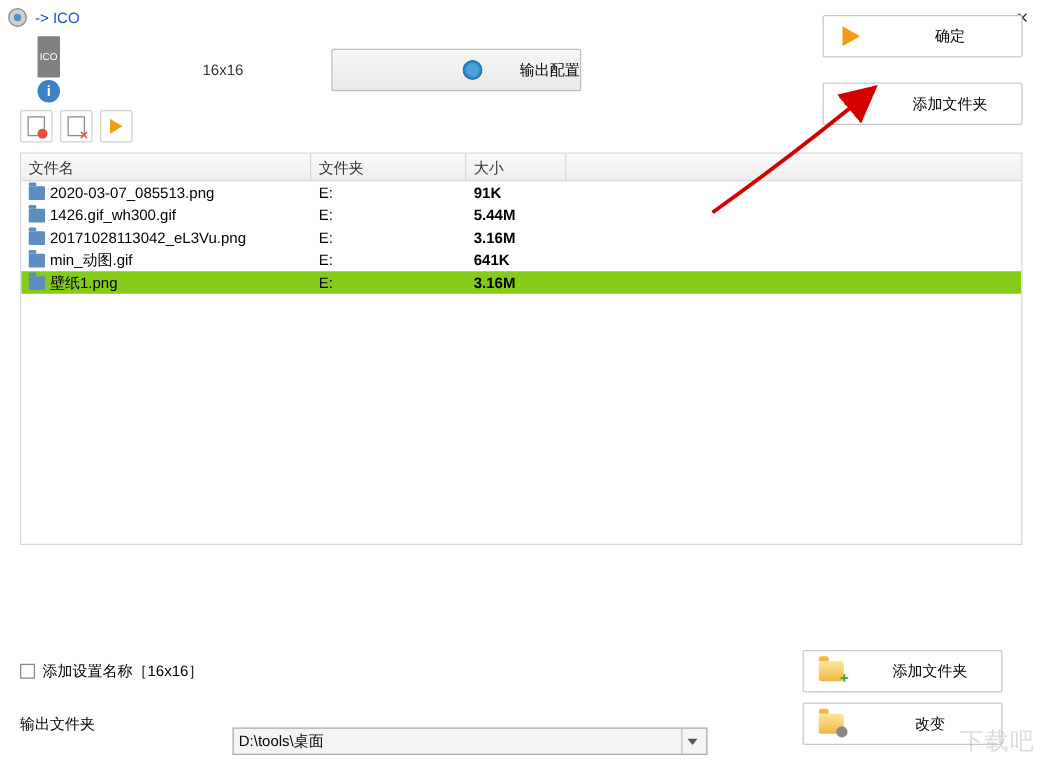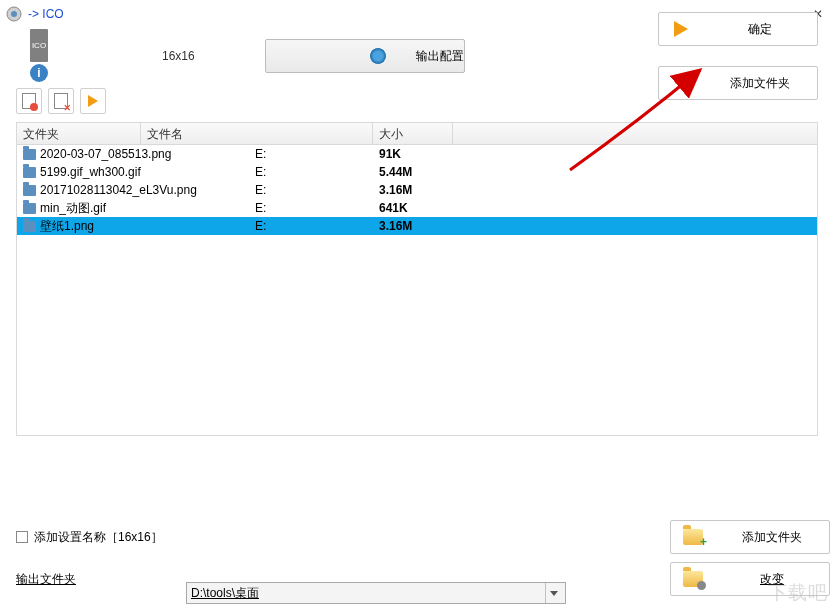--- a/index.html
+++ b/index.html
@@ -32,33 +32,33 @@
 .play { width:0;height:0;border-top:6px solid transparent;border-bottom:6px solid transparent;border-left:10px solid #f39c12;}
 
 .table-wrap { margin: 4px 16px 0 16px; border: 1px solid #d9d9d9; height: 314px; overflow:hidden; background:#fff;}
 .thead { display:flex; background: linear-gradient(#fafafa,#eee); border-bottom:1px solid #d9d9d9; height:22px; }
 .th { border-right:1px solid #d9d9d9; padding:3px 6px; color:#333; }
 .th.name { width: 232px; }
 .th.folder { width: 124px; }
 .th.size { width: 80px; }
 .th.rest { flex:1; border-right:none;}
 .trow { display:flex; height:18px; align-items:center; }
-.trow.sel { background:#0ea5e9; }
+.trow.sel { background:#84cc16; }
 .td { padding: 1px 6px; display:flex; align-items:center; gap:4px;}
 .td.name { width: 232px; }
 .td.folder { width: 124px; }
 .td.size { width: 80px; font-weight: bold; }
 .file-ico { width:13px; height:11px; background:#5a8fbf; border-radius:1px; position:relative;}
 .file-ico::before{content:'';position:absolute;top:-3px;left:0;width:6px;height:3px;background:#5a8fbf;border-radius:1px 1px 0 0;}
 
-.bottom { position:absolute; left:0; right:0; bottom:0; padding: 0 4px 14px 16px;}
+.bottom { position:absolute; left:0; right:0; bottom:0; padding: 0 32px 14px 16px;}
 .row1 { display:flex; align-items:center; height:34px; }
 .checkbox { width:12px;height:12px;border:1px solid #888;margin-right:6px;display:inline-block;}
 .row1 .right-btn-wrap { margin-left:auto; }
-.row2 { display:flex; align-items:center; height:34px; margin-top: 8px; gap: 10px; text-decoration: underline;}
+.row2 { display:flex; align-items:center; height:34px; margin-top: 8px; gap: 10px;}
 .output-label { width: 160px; }
 .path-select { flex: 0 0 380px; height:22px; border:1px solid #a9a9a9; background:#f4f4f4; display:flex; align-items:center; padding:0 4px; cursor:pointer; position:relative;margin-top:28px;}
 .path-select .chev { margin-left:auto; width:16px; height:100%; display:flex; align-items:center; justify-content:center; border-left:1px solid #c0c0c0;}
 .path-select .chev::after{content:'';width:0;height:0;border-left:4px solid transparent;border-right:4px solid transparent;border-top:5px solid #555;}
 .row2 .right-btn-wrap { margin-left:auto; }
 
 .folder-add-ico { width:20px;height:16px; background:linear-gradient(#fce79a,#f0b846); border-radius:2px; position:relative;}
 .folder-add-ico::before{content:'';position:absolute;top:-4px;left:0;width:8px;height:4px;background:#f0b846;border-radius:2px 2px 0 0;}
 .folder-add-ico::after{content:'+';position:absolute;right:-4px;bottom:-4px;color:#2ea043;font-size:12px;font-weight:bold;}
 .folder-gear-ico { width:20px;height:16px; background:linear-gradient(#fce79a,#f0b846); border-radius:2px; position:relative;}
@@ -118,38 +118,38 @@
   <div class="sq-btn">
       <span class="doc-x"></span>
     </div>
   <div class="sq-btn">
       <span class="play"></span>
     </div>
 </div>
 
 <div class="table-wrap">
   <div class="thead">
+    <div class="th name">文件名</div>
     <div class="th folder">文件夹</div>
-    <div class="th name">文件名</div>
     <div class="th size">大小</div>
     <div class="th rest"></div>
   </div>
   <div id="tbody">
       <div class="trow">
         <div class="td name">
           <span class="file-ico"></span>
           <span>2020-03-07_085513.png</span>
         </div>
         <div class="td folder">E:</div>
         <div class="td size">91K</div>
       </div>
       <div class="trow">
         <div class="td name">
           <span class="file-ico"></span>
-          <span>5199.gif_wh300.gif</span>
+          <span>1426.gif_wh300.gif</span>
         </div>
         <div class="td folder">E:</div>
         <div class="td size">5.44M</div>
       </div>
       <div class="trow">
         <div class="td name">
           <span class="file-ico"></span>
           <span>20171028113042_eL3Vu.png</span>
         </div>
         <div class="td folder">E:</div>

